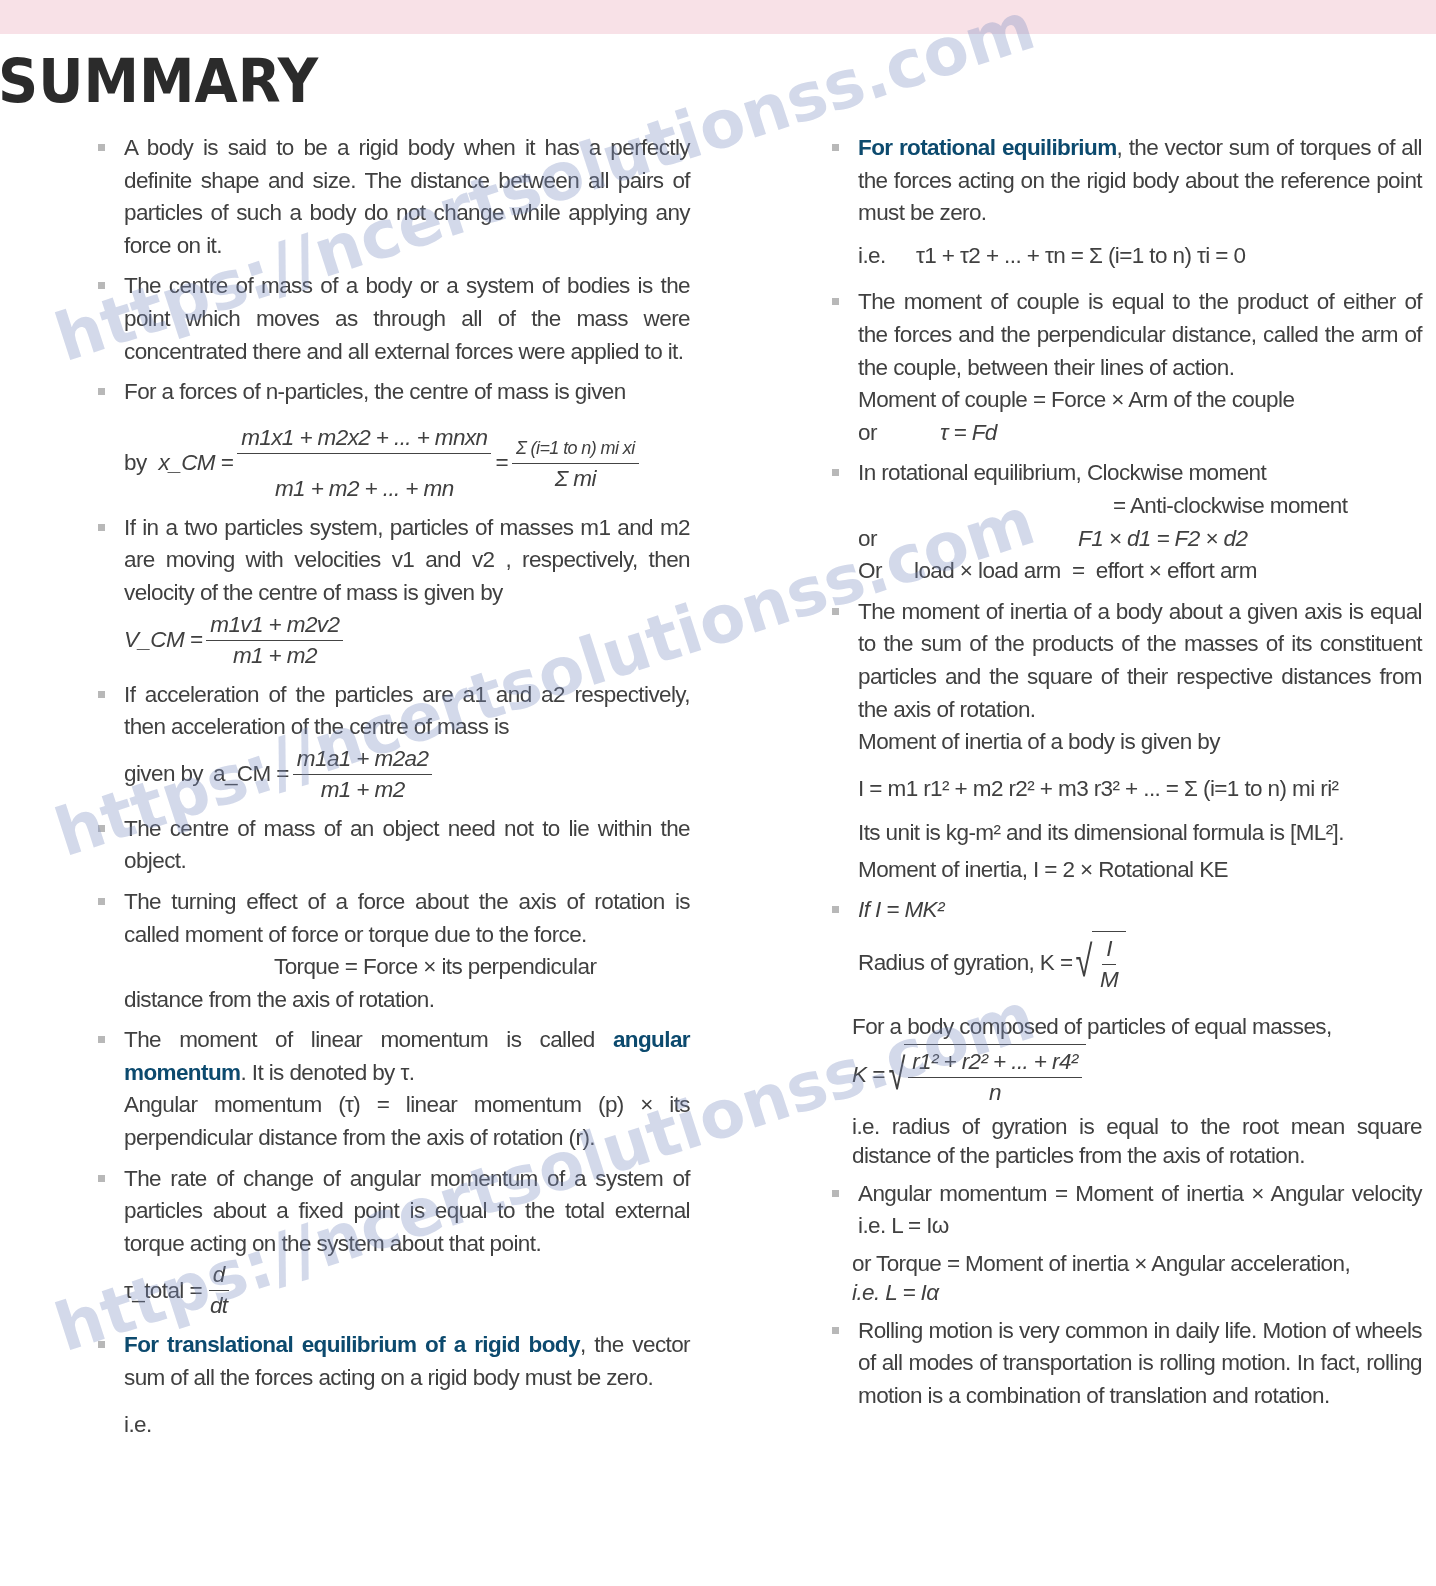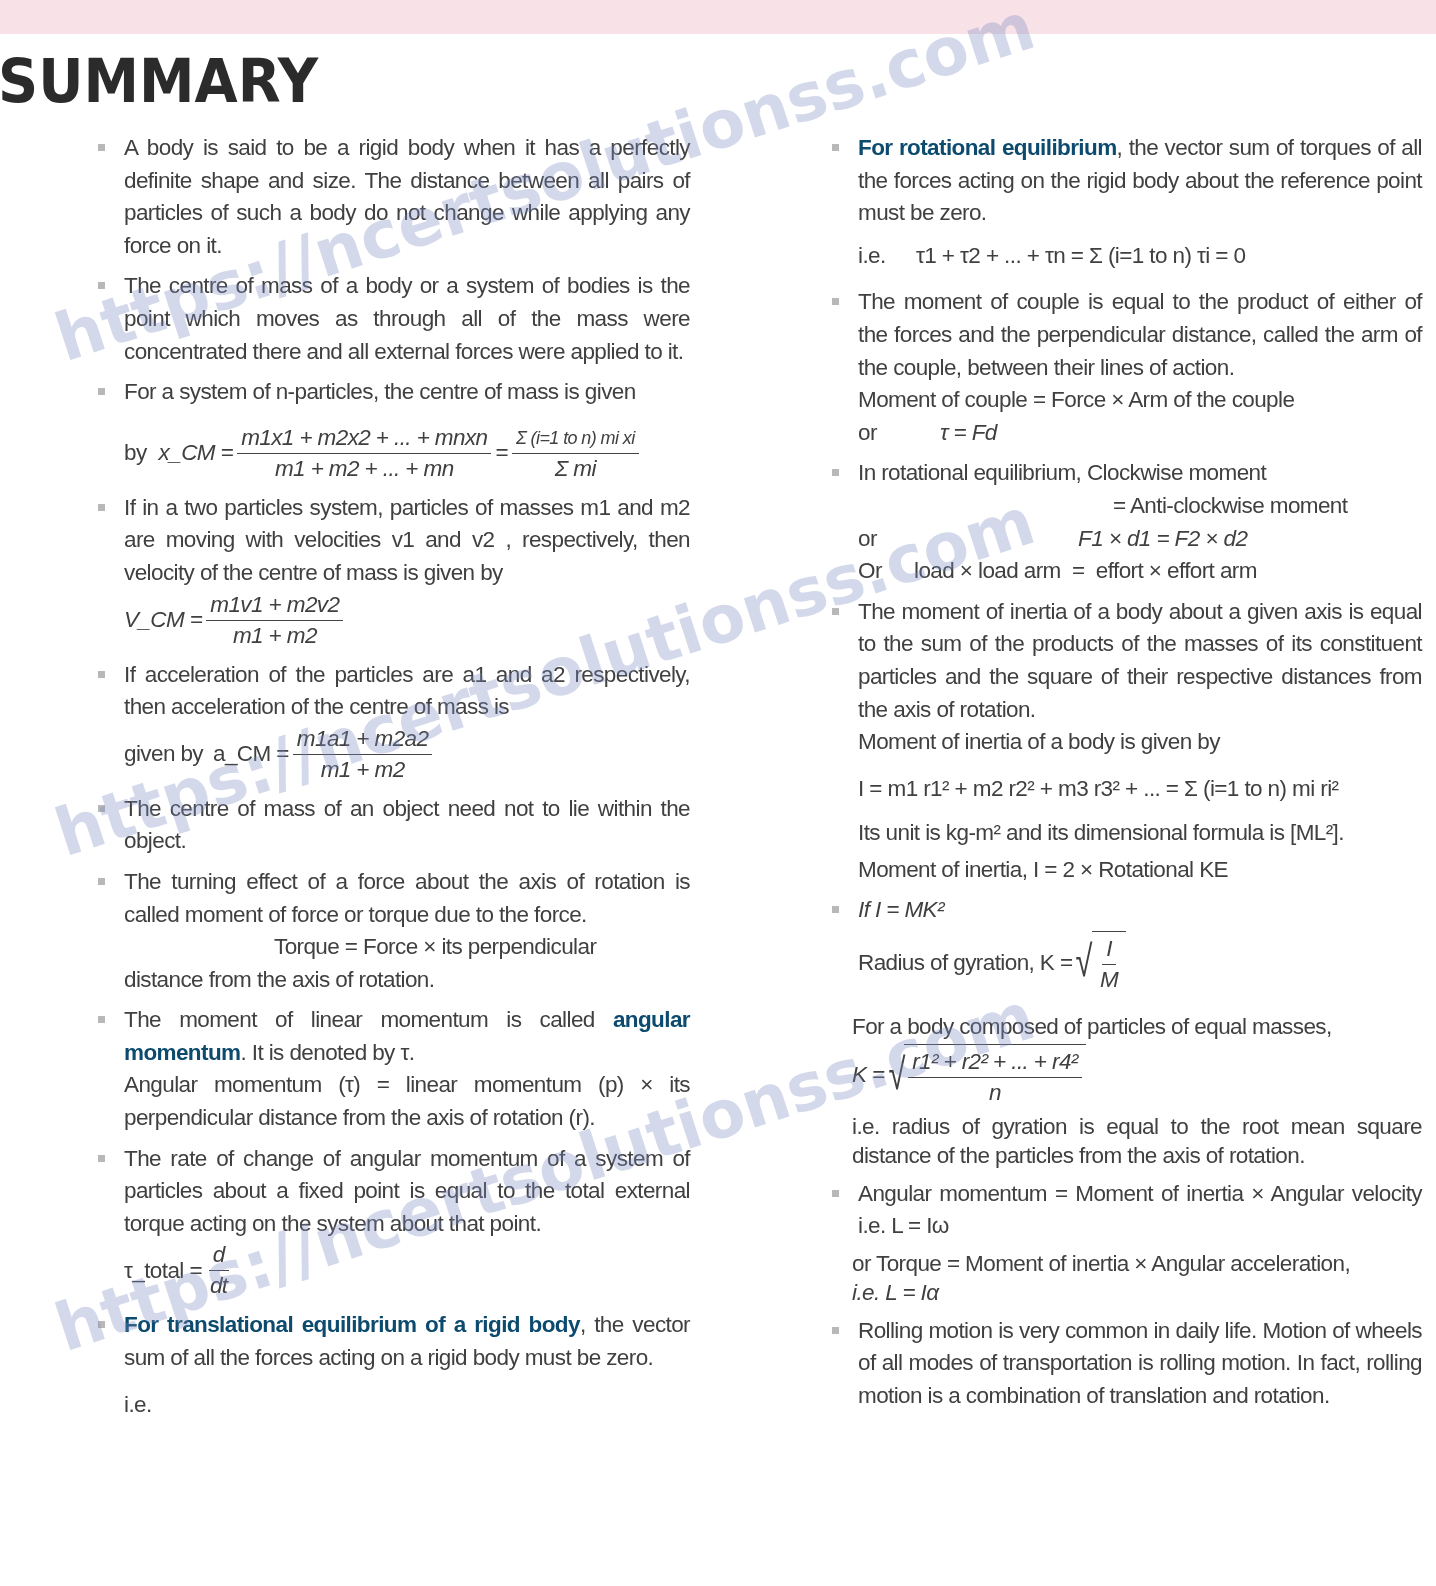--- a/index.html
+++ b/index.html
@@ -50,25 +50,25 @@
     <p>A body is said to be a rigid body when it has a perfectly definite shape and size. The distance between all pairs of particles of such a body do not change while applying any force on it.</p>
   </div>
 
   <div class="item">
     <span class="bullet"></span>
     <p>The centre of mass of a body or a system of bodies is the point which moves as through all of the mass were concentrated there and all external forces were applied to it.</p>
   </div>
 
   <div class="item">
     <span class="bullet"></span>
-    <p>For a system of n-particles, the centre of mass is given</p>
+    <p>For a forces of n-particles, the centre of mass is given</p>
     <div class="eq" style="margin-top:14px;">
       <span style="margin-right:12px;">by</span>
       <span style="font-style:italic;">x_CM =</span>
-      <span class="frac" style="font-style:italic;">
+      <span class="frac" style="font-style:italic;gap:20px;">
         <span class="num">m1x1 + m2x2 + ... + mnxn</span>
         <span class="den">m1 + m2 + ... + mn</span>
       </span>
       <span>=</span>
       <span class="frac" style="font-style:italic;">
         <span class="num" style="font-size:18px;text-align:center;">Σ (i=1 to n) mi xi</span>
         <span class="den">Σ mi</span>
       </span>
     </div>
   </div>

